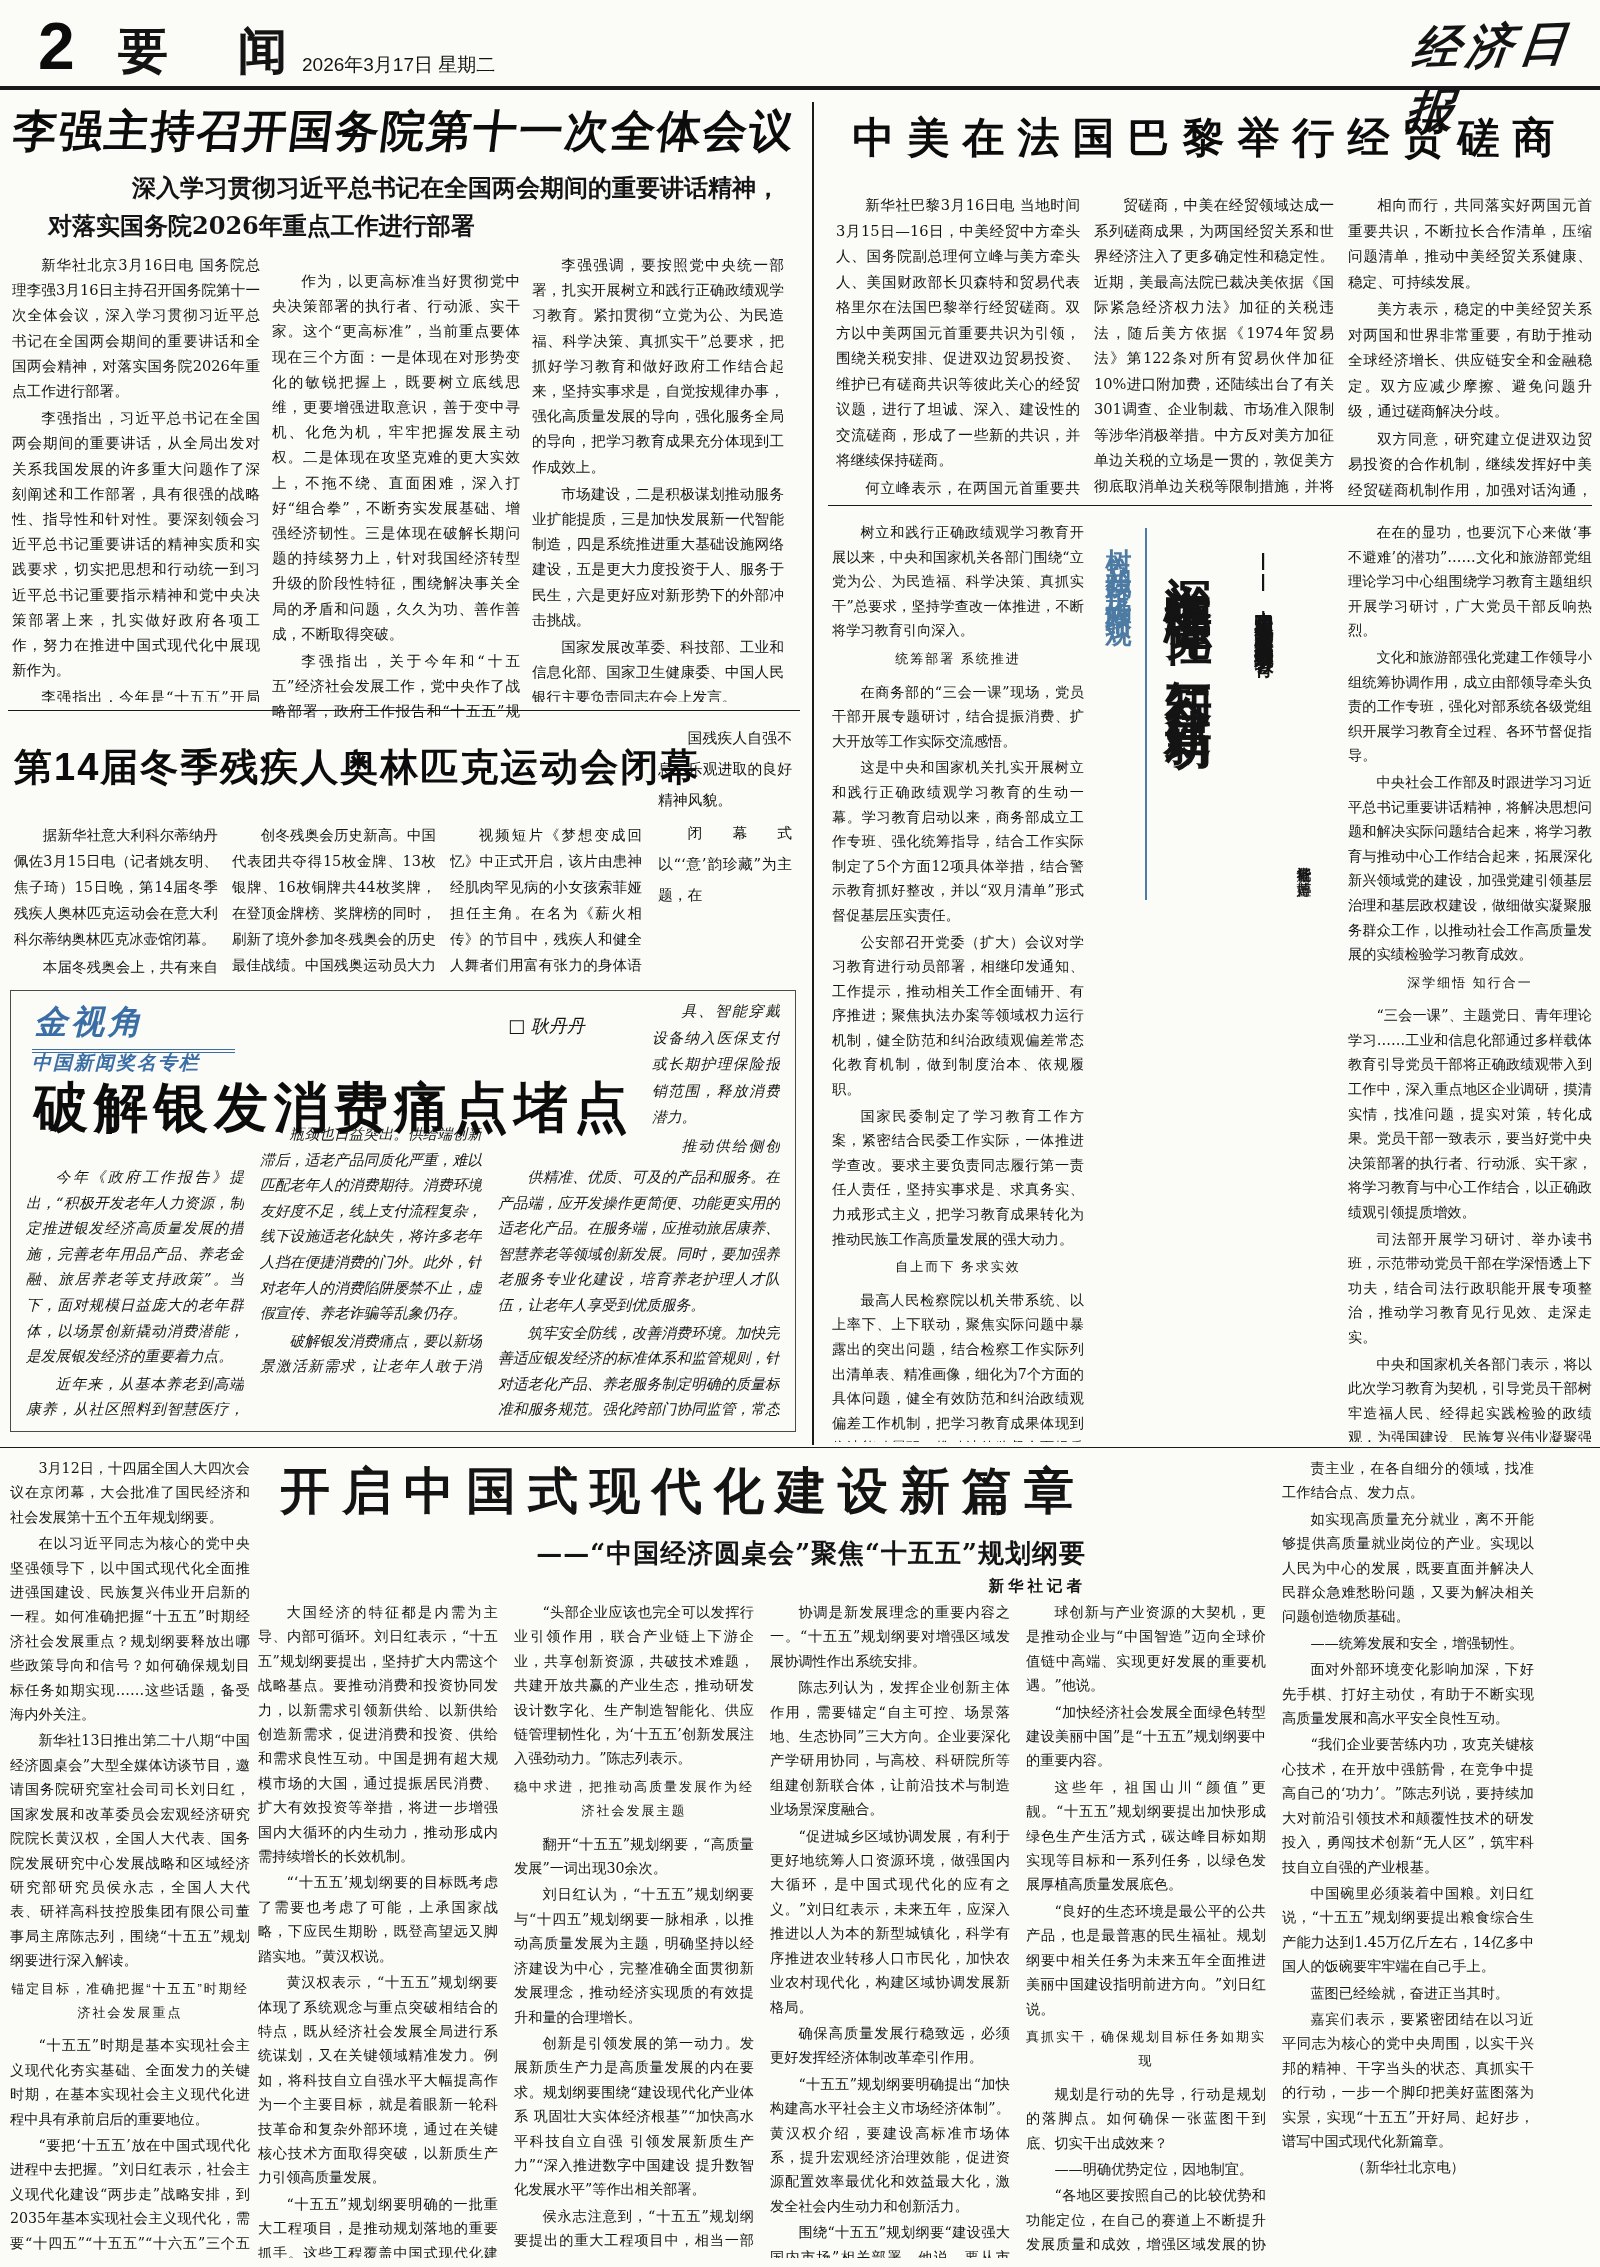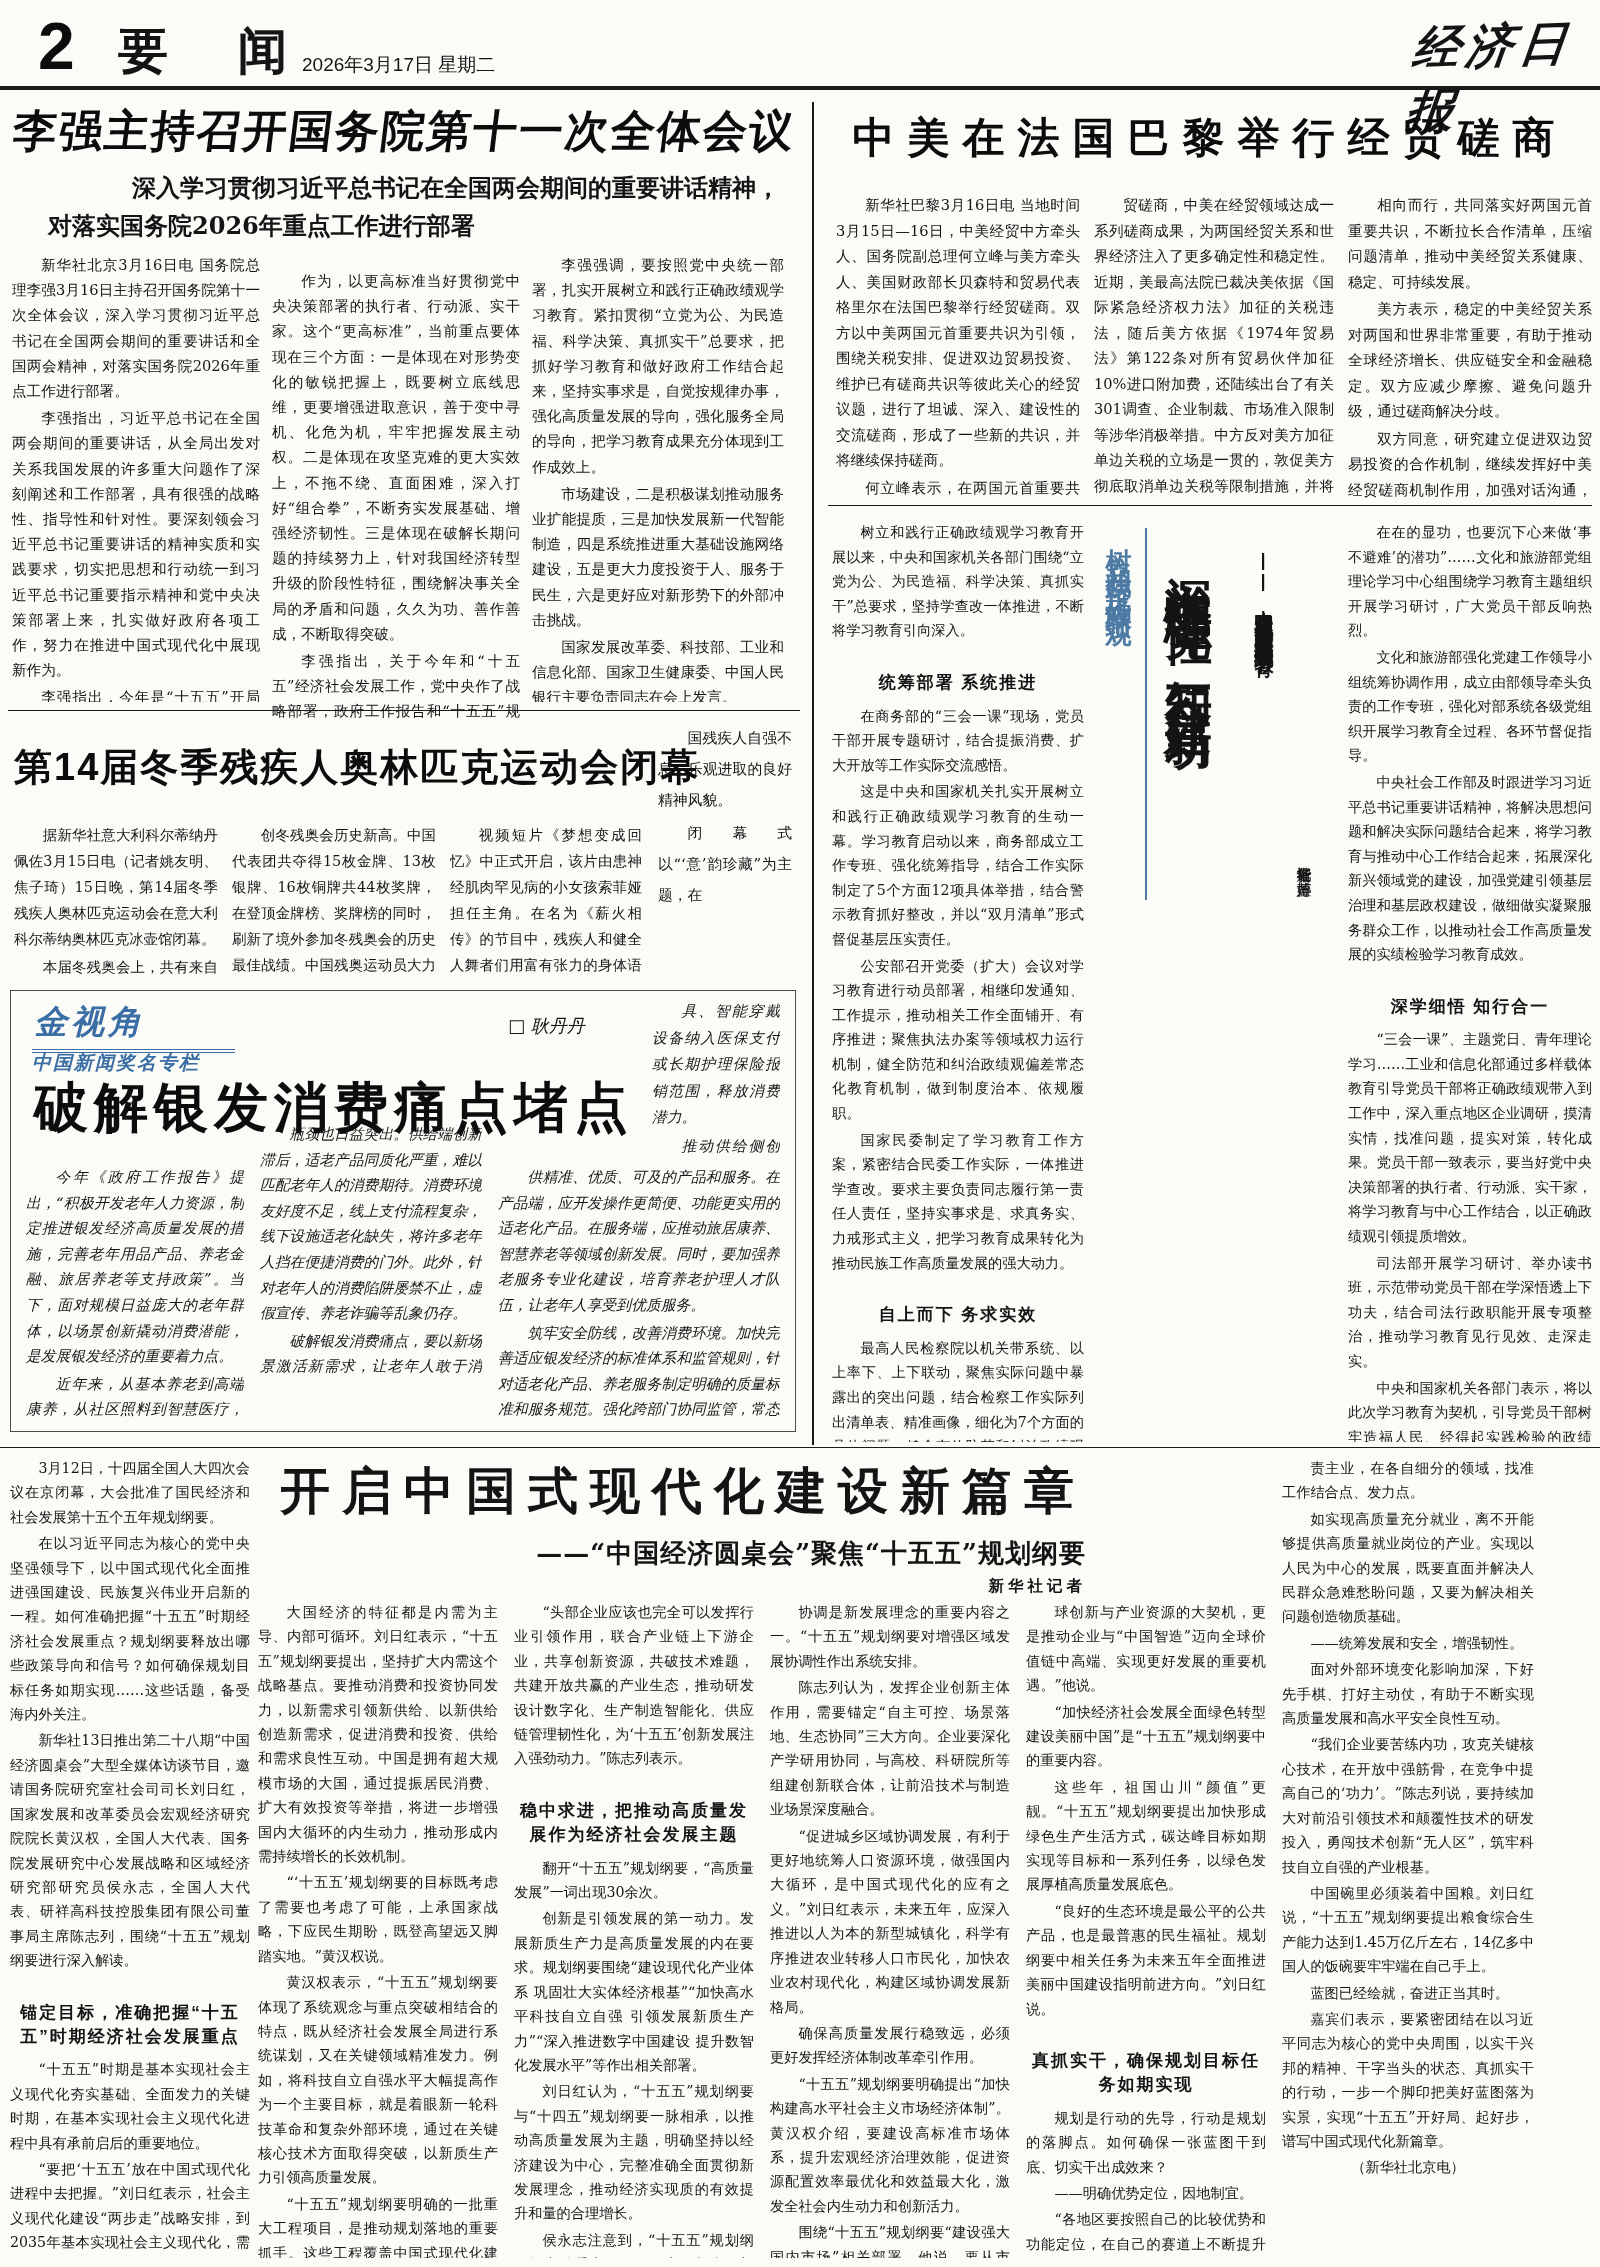--- a/index.html
+++ b/index.html
@@ -2,22 +2,22 @@
 <html><head>
 <meta charset="utf-8">
 <style>
   html,body{margin:0;padding:0;background:#e8e8e4;}
   #page{position:relative;width:1600px;height:2267px;background:#fbfbf8;color:#141414;
         font-family:"DejaVu Serif", serif;overflow:hidden;margin:0 auto;}
   .abs{position:absolute;}
   .rule{position:absolute;background:#1a1a1a;}
   .col{position:absolute;overflow:hidden;text-align:justify;}
   .col p{margin:0 0 2px 0;text-indent:2em;line-height:inherit;}
-  .col h4{margin:28px 0 8px 0;text-indent:0;text-align:center;font-family:"Liberation Sans",sans-serif;
-          font-weight:bold;font-size:17px;letter-spacing:2px;}
+  .col h4{margin:4px 0 8px 0;text-indent:0;text-align:center;font-family:"Liberation Sans",sans-serif;
+          font-weight:normal;font-size:13px;letter-spacing:2px;}
   .col p.sign{text-align:center;text-indent:0;}
   .hl{font-family:"Liberation Sans",sans-serif;font-weight:900;color:#0c0c0c;white-space:nowrap;}
   .serifhl{font-family:"DejaVu Serif",serif;font-weight:900;}
   .vt{writing-mode:vertical-rl;}
   .kai{font-style:italic;}
   .blue{color:#3a6ea5;}
   .center{text-align:right;}
 </style>
 </head>
 <body>
@@ -146,22 +146,22 @@
   <div class="col" style="left:258px;top:1600px;width:240px;height:658px;font-size:14.2px;line-height:24.4px;">
       <p>大国经济的特征都是内需为主导、内部可循环。刘日红表示，“十五五”规划纲要提出，坚持扩大内需这个战略基点。要推动消费和投资协同发力，以新需求引领新供给、以新供给创造新需求，促进消费和投资、供给和需求良性互动。中国是拥有超大规模市场的大国，通过提振居民消费、扩大有效投资等举措，将进一步增强国内大循环的内生动力，推动形成内需持续增长的长效机制。</p>
       <p>“‘十五五’规划纲要的目标既考虑了需要也考虑了可能，上承国家战略，下应民生期盼，既登高望远又脚踏实地。”黄汉权说。</p>
       <p>黄汉权表示，“十五五”规划纲要体现了系统观念与重点突破相结合的特点，既从经济社会发展全局进行系统谋划，又在关键领域精准发力。例如，将科技自立自强水平大幅提高作为一个主要目标，就是着眼新一轮科技革命和复杂外部环境，通过在关键核心技术方面取得突破，以新质生产力引领高质量发展。</p>
       <p>“十五五”规划纲要明确的一批重大工程项目，是推动规划落地的重要抓手。这些工程覆盖中国式现代化建设的多个关键领域，既兼顾当前又着眼长远发展，将为经济发展提供更加有力的支撑。</p>
     </div>
   <div class="col" style="left:514px;top:1600px;width:240px;height:658px;font-size:14.2px;line-height:24.4px;">
       <p>“头部企业应该也完全可以发挥行业引领作用，联合产业链上下游企业，共享创新资源，共破技术难题，共建开放共赢的产业生态，推动研发设计数字化、生产制造智能化、供应链管理韧性化，为‘十五五’创新发展注入强劲动力。”陈志列表示。</p>
       <h4>稳中求进，把推动高质量发展作为经济社会发展主题</h4>
       <p>翻开“十五五”规划纲要，“高质量发展”一词出现30余次。</p>
+      <p>刘日红认为，“十五五”规划纲要与“十四五”规划纲要一脉相承，以推动高质量发展为主题，明确坚持以经济建设为中心，完整准确全面贯彻新发展理念，推动经济实现质的有效提升和量的合理增长。</p>
       <p>创新是引领发展的第一动力。发展新质生产力是高质量发展的内在要求。规划纲要围绕“建设现代化产业体系  巩固壮大实体经济根基”“加快高水平科技自立自强  引领发展新质生产力”“深入推进数字中国建设  提升数智化发展水平”等作出相关部署。</p>
-      <p>刘日红认为，“十五五”规划纲要与“十四五”规划纲要一脉相承，以推动高质量发展为主题，明确坚持以经济建设为中心，完整准确全面贯彻新发展理念，推动经济实现质的有效提升和量的合理增长。</p>
       <p>侯永志注意到，“十五五”规划纲要提出的重大工程项目中，相当一部分与产业基础能力和竞争力提升、新产业新赛道培育发展等有关。“实施好这些工程，有助于在日趋激烈的全球产业和技术竞争中赢得更多主动。”他说。</p>
     </div>
   <div class="col" style="left:770px;top:1600px;width:240px;height:658px;font-size:14.2px;line-height:24.4px;">
       <p>协调是新发展理念的重要内容之一。“十五五”规划纲要对增强区域发展协调性作出系统安排。</p>
       <p>陈志列认为，发挥企业创新主体作用，需要锚定“自主可控、场景落地、生态协同”三大方向。企业要深化产学研用协同，与高校、科研院所等组建创新联合体，让前沿技术与制造业场景深度融合。</p>
       <p>“促进城乡区域协调发展，有利于更好地统筹人口资源环境，做强国内大循环，是中国式现代化的应有之义。”刘日红表示，未来五年，应深入推进以人为本的新型城镇化，科学有序推进农业转移人口市民化，加快农业农村现代化，构建区域协调发展新格局。</p>
       <p>确保高质量发展行稳致远，必须更好发挥经济体制改革牵引作用。</p>
       <p>“十五五”规划纲要明确提出“加快构建高水平社会主义市场经济体制”。黄汉权介绍，要建设高标准市场体系，提升宏观经济治理效能，促进资源配置效率最优化和效益最大化，激发全社会内生动力和创新活力。</p>
       <p>围绕“十五五”规划纲要“建设强大国内市场”相关部署，他说，要从市场、要素、经营主体、政府等方面入手，加快纵深推进全国统一大市场建设，持续深化要素市场化改革，深化国资国企改革的同时落实好民营经济促进法配套实施细则，进一步提高政府宏观经济治理效能。</p>
     </div>

